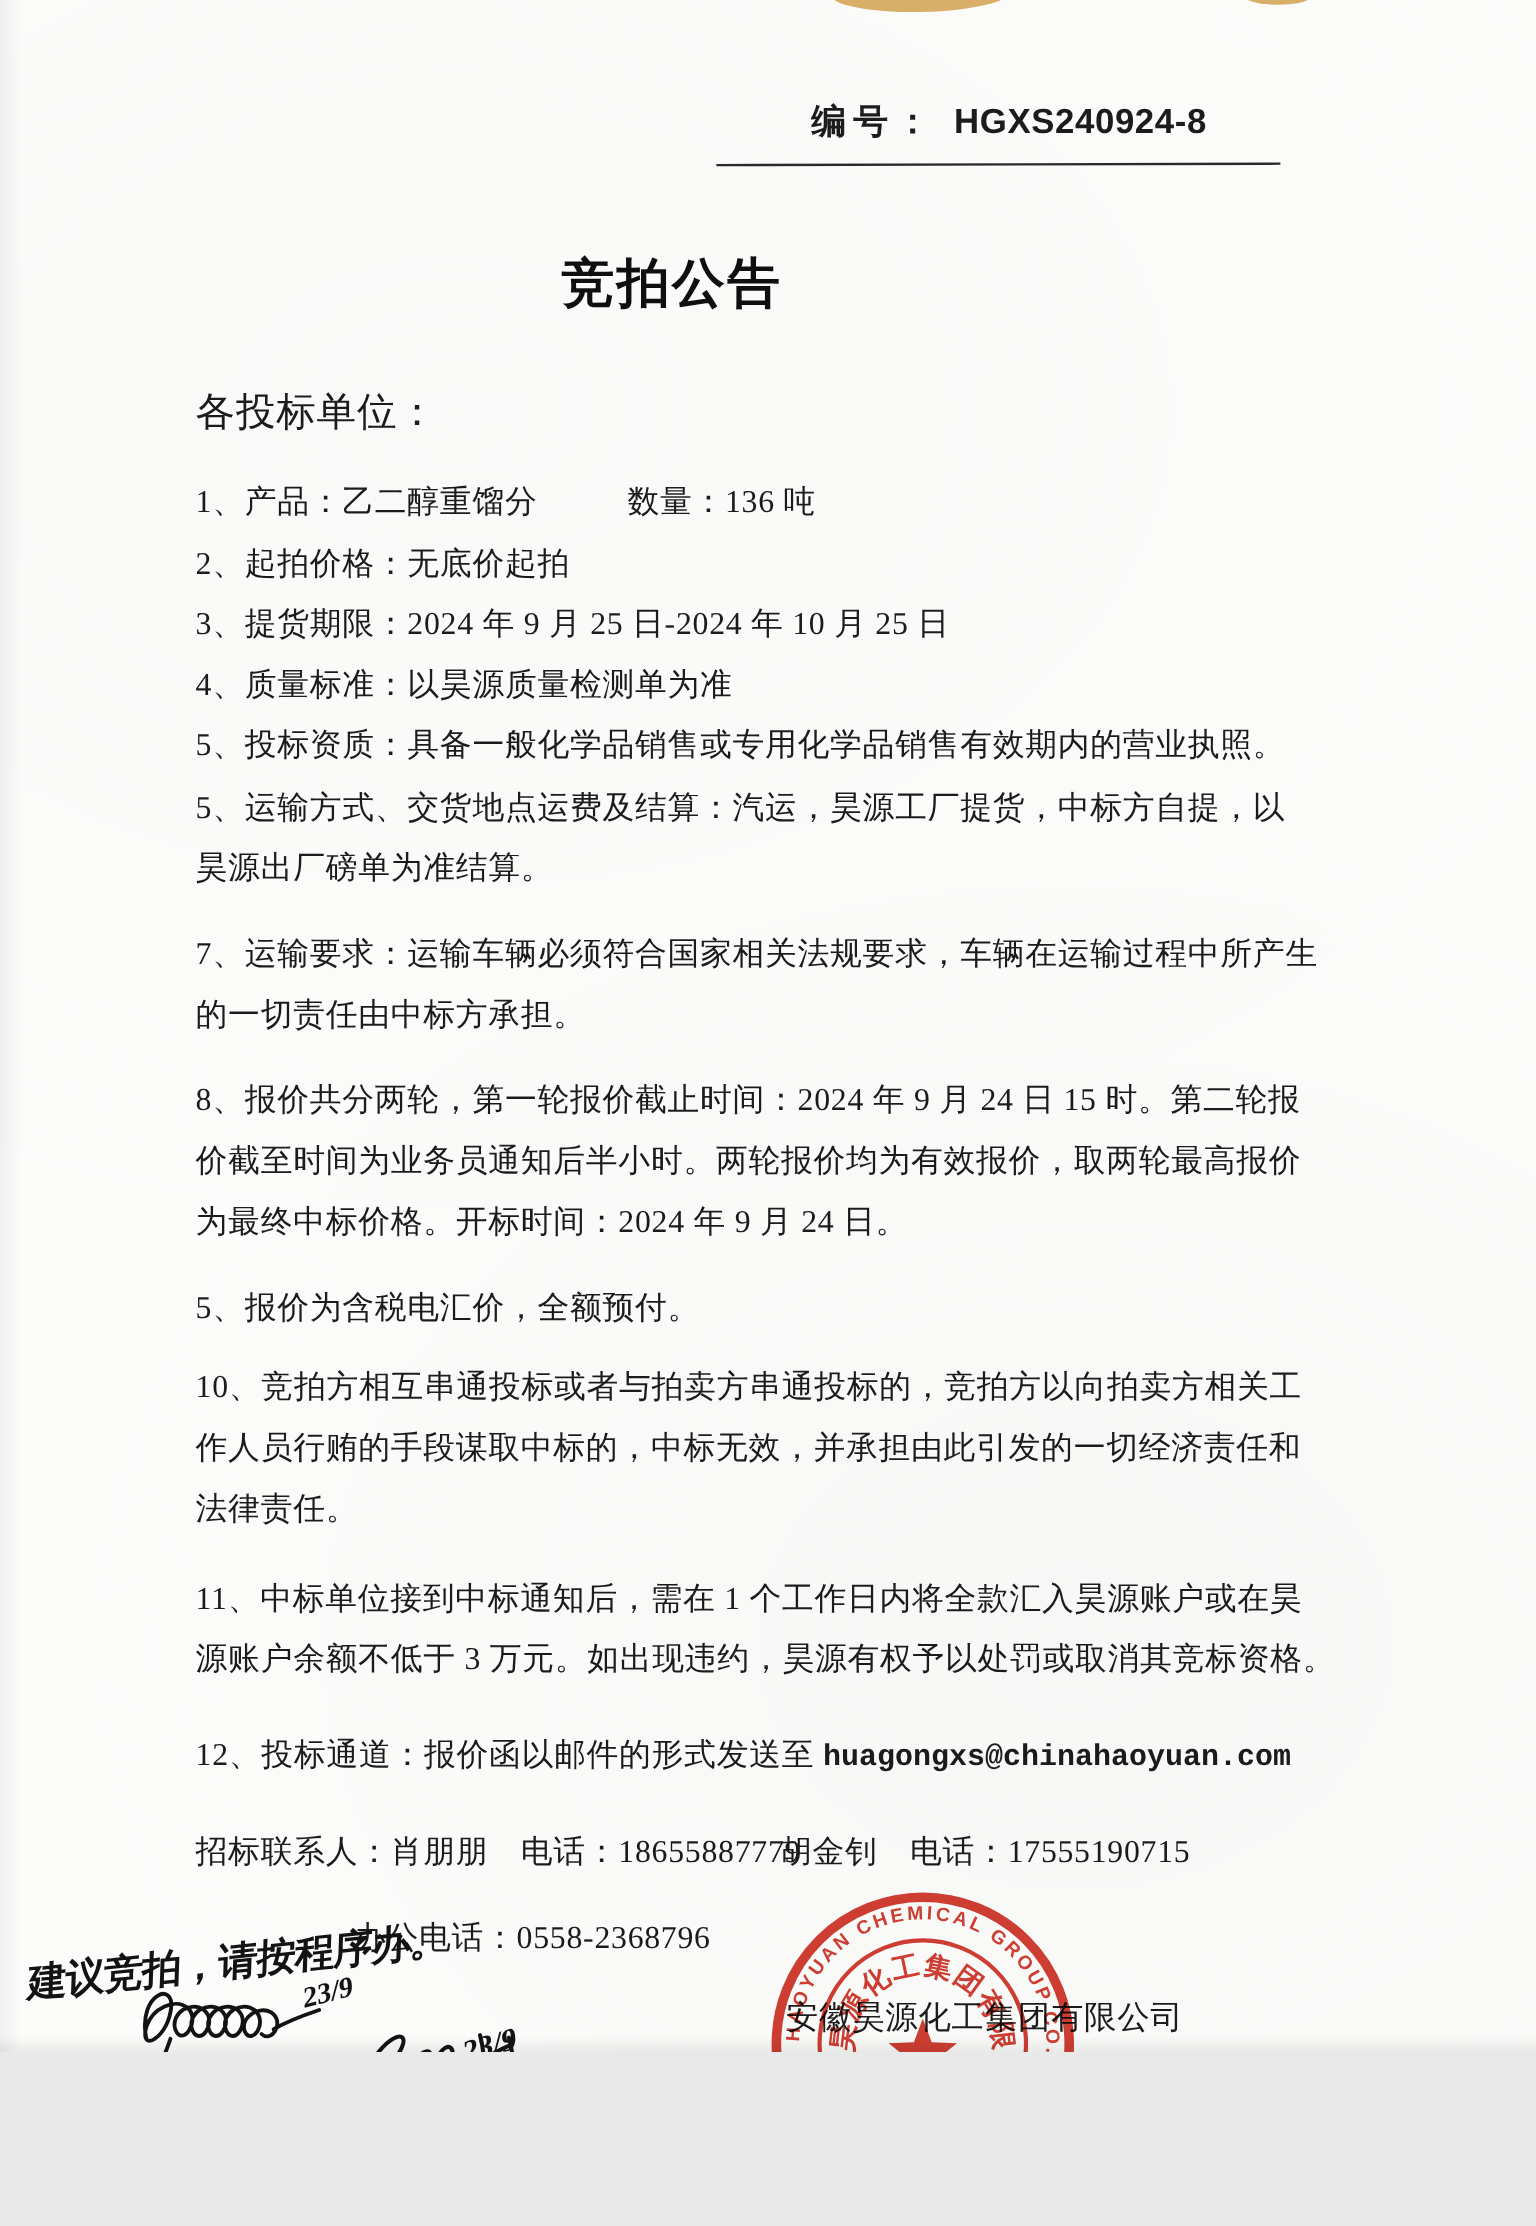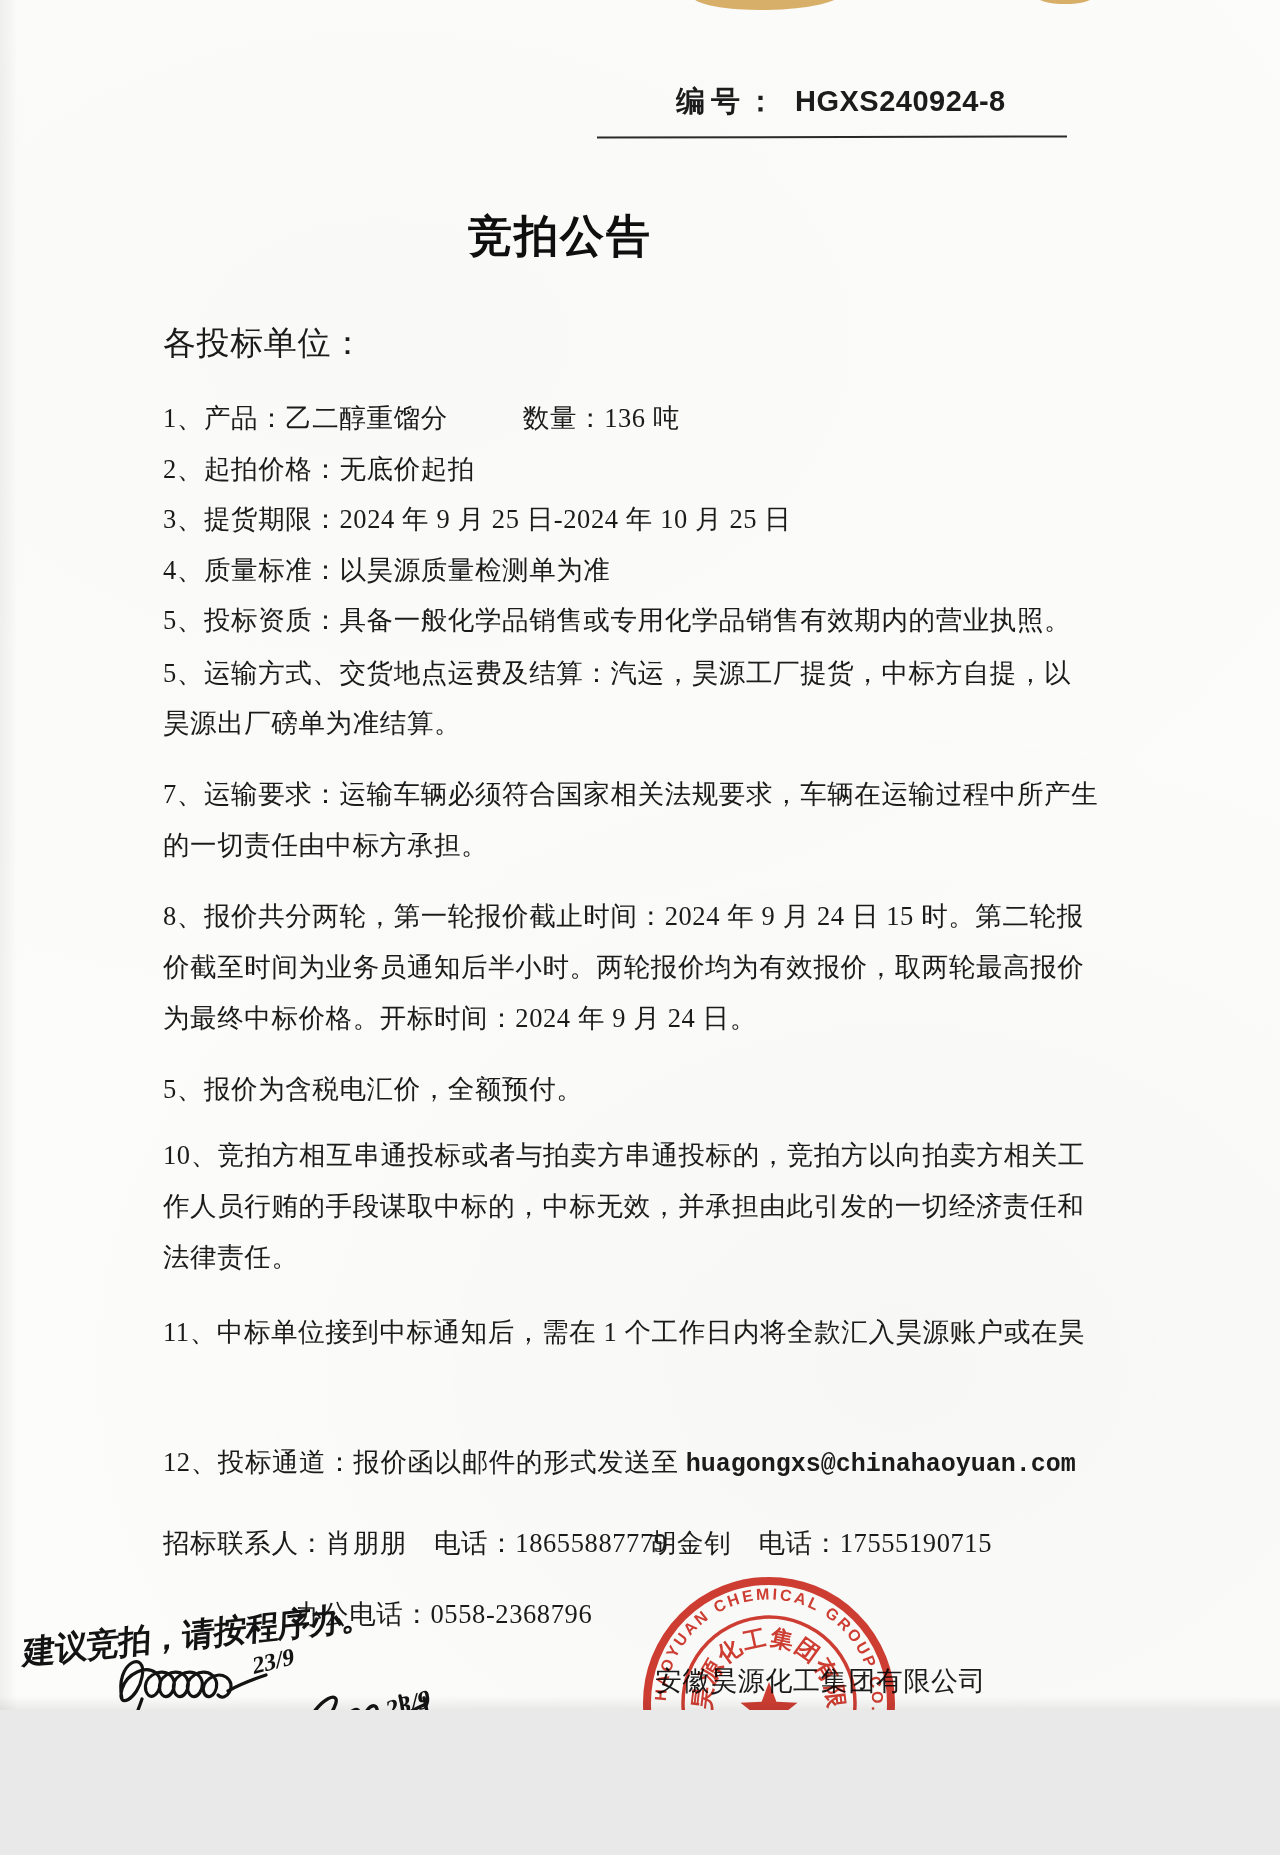--- a/index.html
+++ b/index.html
@@ -79,20 +79,21 @@
   <div class="line" style="top:776px">7、运输要求：运输车辆必须符合国家相关法规要求，车辆在运输过程中所产生</div>
   <div class="line" style="top:827px">的一切责任由中标方承担。</div>
   <div class="line" style="top:898px">8、报价共分两轮，第一轮报价截止时间：2024 年 9 月 24 日 15 时。第二轮报</div>
   <div class="line" style="top:949px">价截至时间为业务员通知后半小时。两轮报价均为有效报价，取两轮最高报价</div>
   <div class="line" style="top:1000px">为最终中标价格。开标时间：2024 年 9 月 24 日。</div>
   <div class="line" style="top:1071px">5、报价为含税电汇价，全额预付。</div>
   <div class="line" style="top:1137px">10、竞拍方相互串通投标或者与拍卖方串通投标的，竞拍方以向拍卖方相关工</div>
   <div class="line" style="top:1188px">作人员行贿的手段谋取中标的，中标无效，并承担由此引发的一切经济责任和</div>
   <div class="line" style="top:1239px">法律责任。</div>
   <div class="line" style="top:1314px">11、中标单位接到中标通知后，需在 1 个工作日内将全款汇入昊源账户或在昊</div>
+  <div class="line" style="top:1364px">源账户余额不低于 3 万元。如出现违约，昊源有权予以处罚或取消其竞标资格。</div>
   <div class="line" style="top:1444px"><span>12、投标通道：报价函以邮件的形式发送至 </span><span class="email">huagongxs@chinahaoyuan.com</span></div>
 
   <div class="line" style="top:1525px">招标联系人：肖朋朋　电话：18655887779</div>
   <div class="line contact2" style="top:1525px">胡金钊　电话：17555190715</div>
   <div class="line office" style="top:1596px">办公电话：0558-2368796</div>
 
   <div class="line company-line" style="top:1663px">安徽昊源化工集团有限公司</div>
   <div class="line date-line" style="top:1738px">2024 年 9 月 23 日</div>
 
   <div class="note">建议竞拍，请按程序办。</div>

